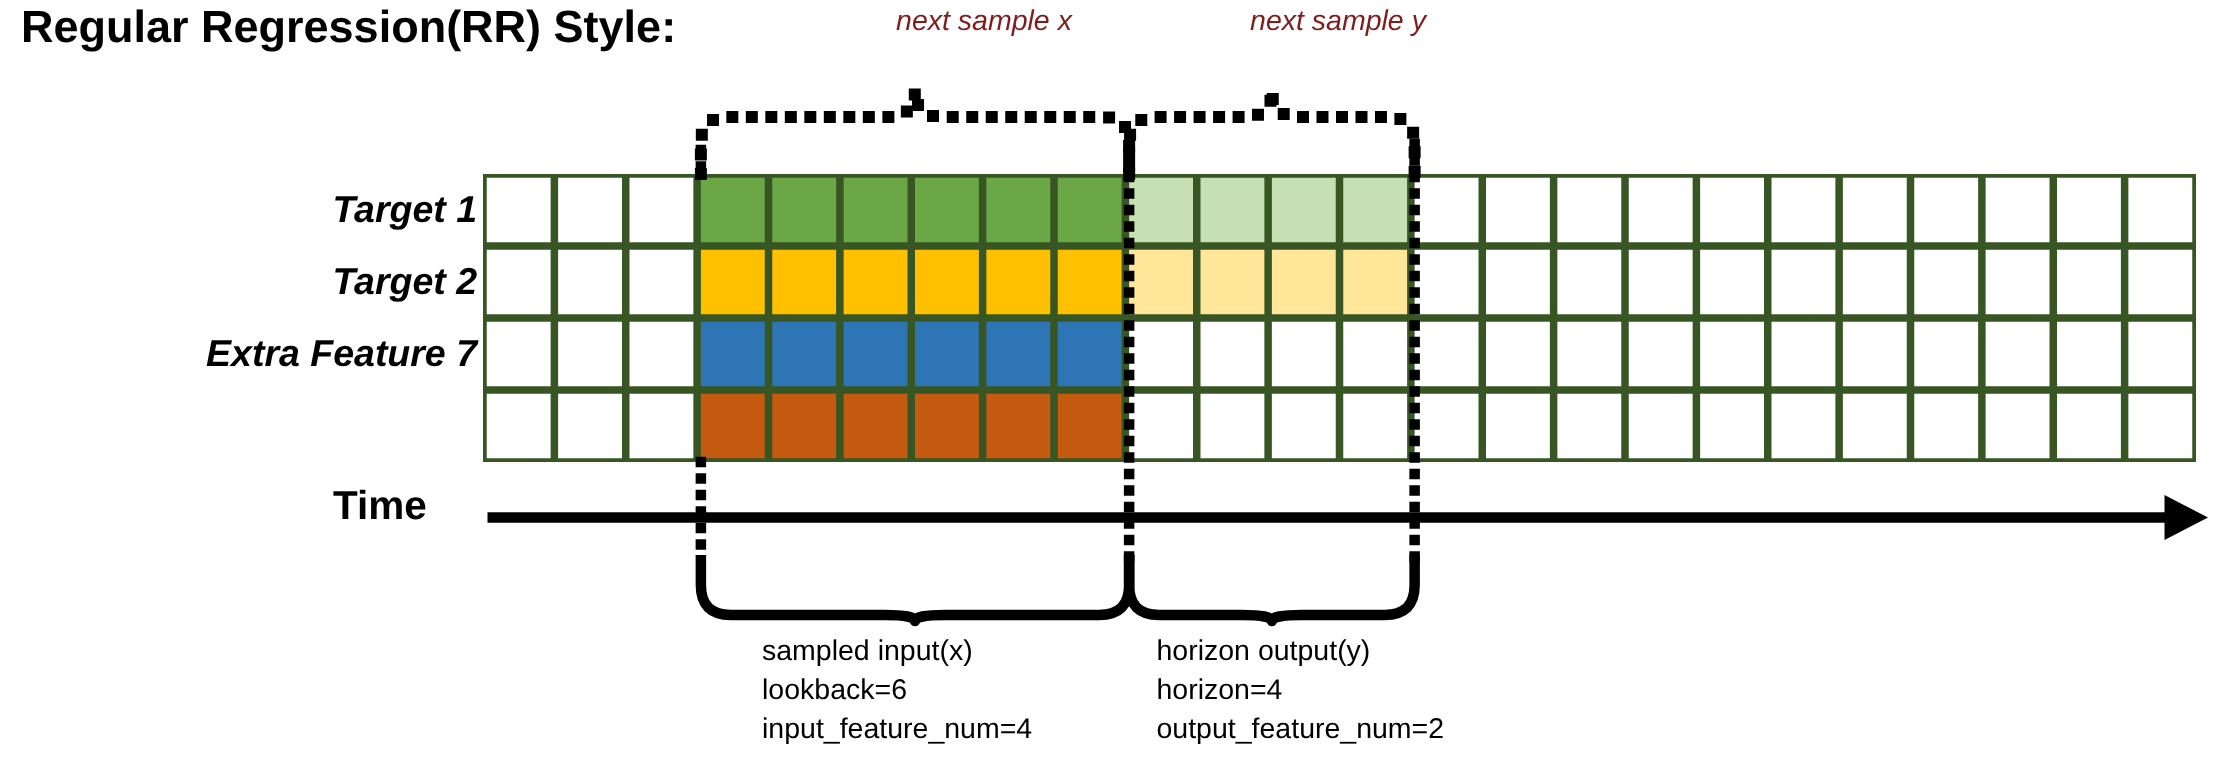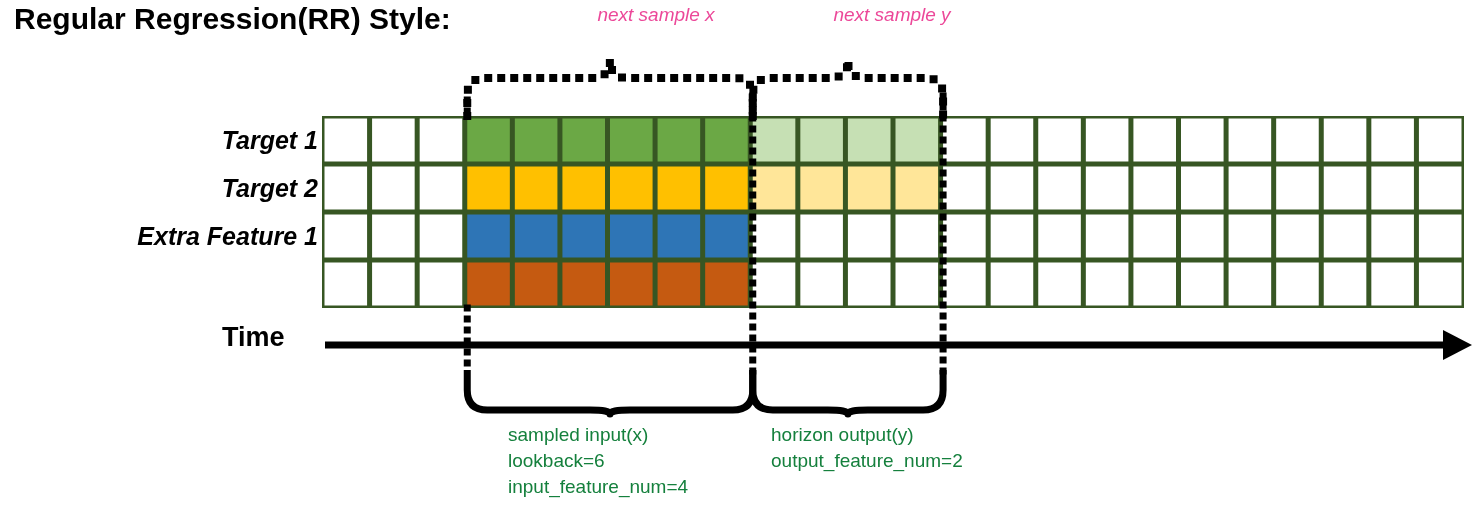--- a/index.html
+++ b/index.html
@@ -12,21 +12,21 @@
   #svg{position:absolute;left:0;top:0;width:1476px;height:516px;}
 
   .title{
     position:absolute;left:14px;top:2px;
     font-size:30px;font-weight:700;color:#000;
     white-space:nowrap;letter-spacing:0px;
   }
 
   .top-anno{
     position:absolute;font-size:19px;font-style:italic;font-weight:400;
-    color:#ec4899;white-space:nowrap;text-align:center;
+    color:#7f1d1d;white-space:nowrap;text-align:center;
   }
   #anno-x{left:586px;top:4px;width:140px;}
   #anno-y{left:816px;top:4px;width:152px;}
 
   .row-label{
     position:absolute;right:1158px;
     font-size:25px;font-weight:700;color:#000;
     white-space:nowrap;text-align:right;
     height:48px;line-height:48px;font-style:italic;
   }
@@ -34,51 +34,52 @@
   #rlabel-1{top:164px;}
   #rlabel-2{top:212px;}
   #rlabel-3{top:260px;}
 
   #time-label{
     position:absolute;left:222px;top:322px;
     font-size:27px;font-weight:700;color:#000;white-space:nowrap;
   }
 
   .brace-caption{
-    position:absolute;font-size:19px;font-weight:400;color:#15803d;
+    position:absolute;font-size:19px;font-weight:400;color:#000000;
     white-space:nowrap;line-height:26px;text-align:left;
   }
   #cap-left{left:508px;top:422px;}
   #cap-right{left:771px;top:422px;}
   .brace-caption div{white-space:nowrap;}
 </style>
 </head>
 <body>
 
 <div id="stage">
 
   <div class="title">Regular Regression(RR) Style:</div>
 
   <div class="top-anno" id="anno-x">next sample x</div>
   <div class="top-anno" id="anno-y">next sample y</div>
 
   <div class="row-label" id="rlabel-0">Target 1</div>
   <div class="row-label" id="rlabel-1">Target 2</div>
-  <div class="row-label" id="rlabel-2">Extra Feature 1</div>
+  <div class="row-label" id="rlabel-2">Extra Feature 7</div>
 
   <div id="time-label">Time</div>
 
   <div class="brace-caption" id="cap-left">
     <div>sampled input(x)</div>
     <div>lookback=6</div>
     <div>input_feature_num=4</div>
   </div>
 
   <div class="brace-caption" id="cap-right">
     <div>horizon output(y)</div>
+    <div>horizon=4</div>
     <div>output_feature_num=2</div>
   </div>
 
   <svg id="svg" viewBox="0 0 1476 516" xmlns="http://www.w3.org/2000/svg">
     <g id="grid-layer">
         <rect x="322" y="116" width="1142" height="192" fill="#375623"></rect>
         <rect x="324.5" y="118.5" width="42.583333333333336" height="43" fill="#ffffff"></rect>
         <rect x="372.0833333333333" y="118.5" width="42.583333333333336" height="43" fill="#ffffff"></rect>
         <rect x="419.6666666666667" y="118.5" width="42.583333333333336" height="43" fill="#ffffff"></rect>
         <rect x="467.25" y="118.5" width="42.583333333333336" height="43" fill="#6ba845"></rect>

